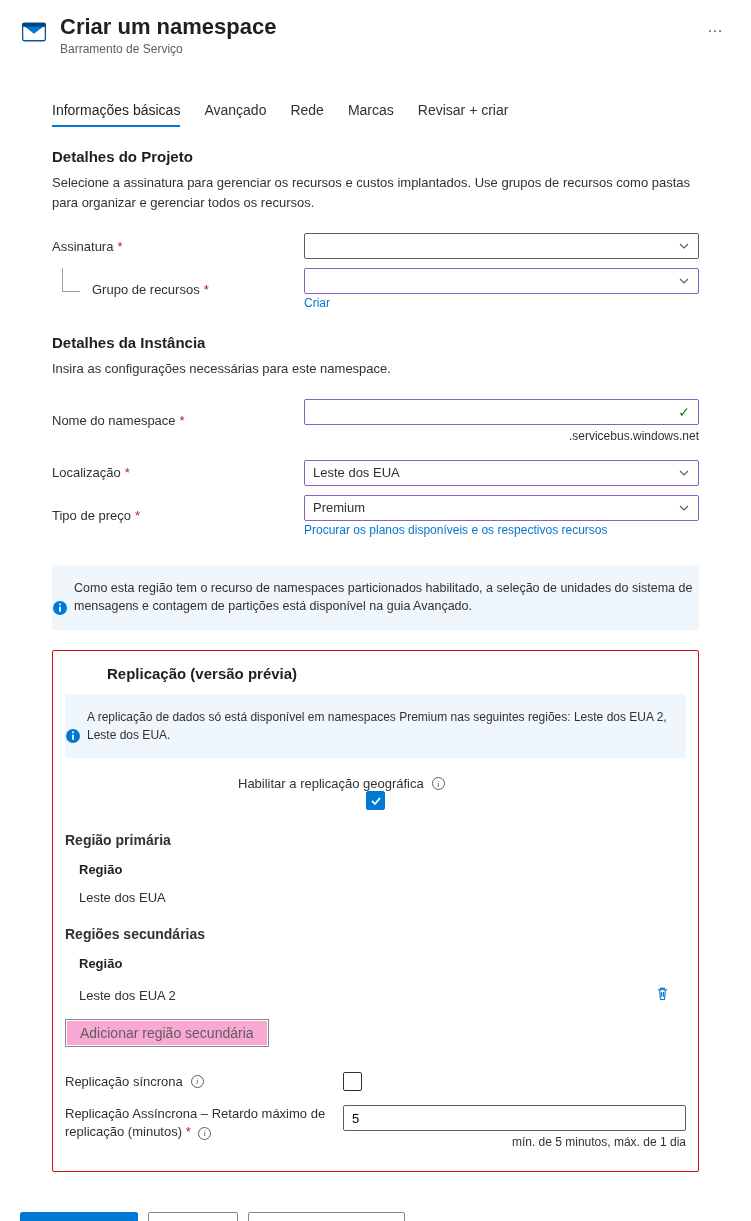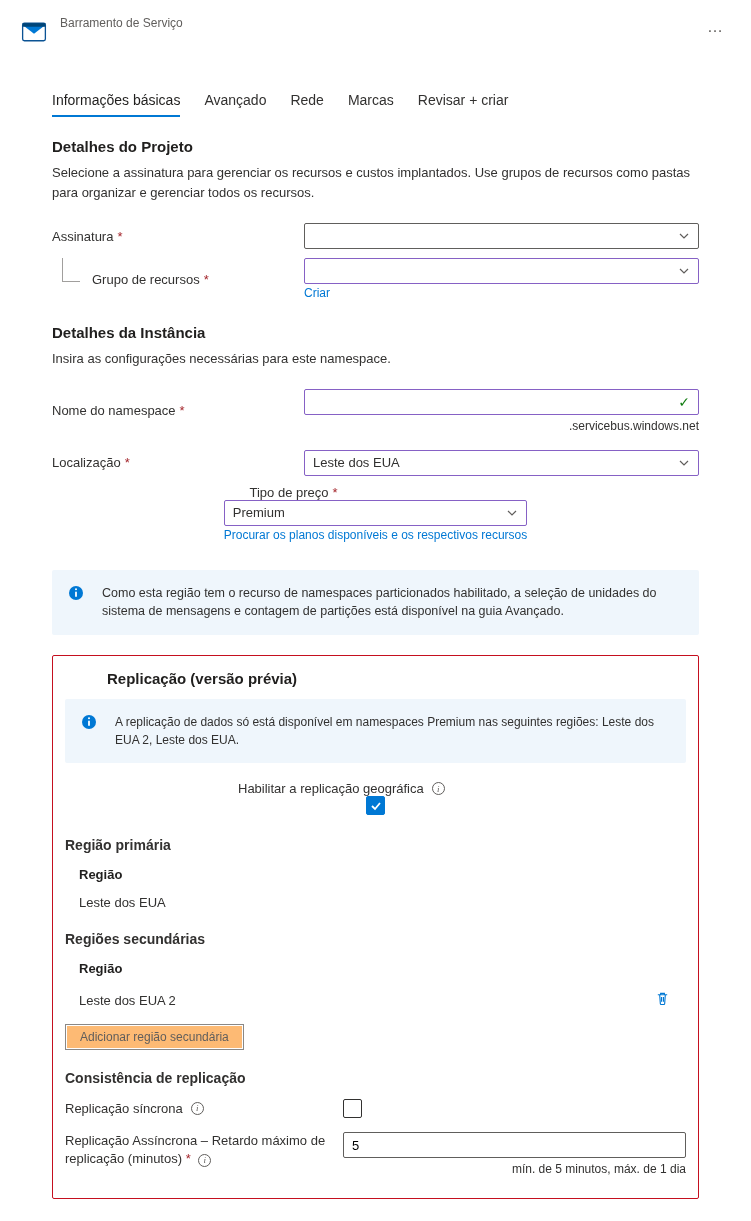--- a/index.html
+++ b/index.html
@@ -157,24 +157,24 @@
     position: absolute;
     right: 8px;
     top: 50%;
     transform: translateY(-50%);
     color: #107c10;
     font-size: 14px;
   }
   .info-box {
     background: #eff6fc;
     border-radius: 2px;
-    padding: 14px 16px;
-    display: flex;
-    gap: 18px;
-    align-items: flex-start;
+    padding: 14px 0;
+    display: flex;
+    gap: 6px;
+    align-items: flex-end;
     margin-top: 28px;
     margin-bottom: 20px;
     font-size: 12.5px;
     line-height: 1.5;
     color: #323130;
   }
   .info-icon-svg {
     width: 16px;
     height: 16px;
     flex-shrink: 0;
@@ -231,25 +231,25 @@
     font-size: 13px;
     color: #323130;
   }
   .delete-icon {
     color: #0078d4;
     cursor: pointer;
     font-size: 15px;
     padding: 2px;
   }
   .add-btn {
-    background: #fdba74;
+    background: #f9a8d4;
     border: 1px solid #8a8886;
     box-shadow: inset 0 0 0 1px #fff;
     padding: 5px 14px;
-    font-size: 12px;
+    font-size: 14px;
     color: #605e5c;
     cursor: pointer;
     margin: 6px 0 20px 0;
   }
   .info-circle {
     width: 13px;
     height: 13px;
     border: 1px solid #605e5c;
     border-radius: 50%;
     display: inline-flex;
@@ -309,20 +309,21 @@
 </head>
 <body>
 
 <div class="header">
   <svg class="header-icon" viewBox="0 0 32 32">
     <rect x="3" y="6" width="26" height="20" rx="2" fill="#fff" stroke="#0b5394" stroke-width="1.5"></rect>
     <polygon points="3,8 16,18 29,8" fill="#0078d4"></polygon>
     <rect x="3" y="6" width="26" height="4" fill="#004578"></rect>
   </svg>
   <div class="header-titles">
+    <div class="header-title">Criar um namespace</div>
     <div class="header-sub">Barramento de Serviço</div>
   </div>
   <div class="header-more">…</div>
 </div>
 
 <div class="content">
 
   <div class="tabs">
     <div class="tab active">Informações básicas</div>
     <div class="tab">Avançado</div>
@@ -392,21 +393,21 @@
     <div class="form-ctrl">
       <div class="dropdown purple">
         <span>Leste dos EUA</span>
         <svg class="chevron-down" viewBox="0 0 12 12">
             <path d="M2 4 L6 8 L10 4" stroke="#605e5c" stroke-width="1.2" fill="none"></path>
           </svg>
       </div>
     </div>
   </div>
 
-  <div class="form-row" style="flex-direction:column;">
+  <div class="form-row" style="">
     <div class="form-label">
       <span>Tipo de preço</span>
         <span class="req">*</span>
     </div>
     <div class="form-ctrl">
       <div class="dropdown purple">
         <span>Premium</span>
         <svg class="chevron-down" viewBox="0 0 12 12">
             <path d="M2 4 L6 8 L10 4" stroke="#605e5c" stroke-width="1.2" fill="none"></path>
           </svg>
@@ -461,21 +462,20 @@
       <span>Leste dos EUA 2</span>
       <span class="delete-icon">
         <svg width="15" height="15" viewBox="0 0 16 16">
             <path d="M3 4h10M6 4V2.5h4V4M5 4l.7 9.5c0 .5.4.9.9.9h2.8c.5 0 .9-.4.9-.9L11 4" stroke="#0078d4" stroke-width="1.2" fill="none"></path>
             <path d="M7 6.5v5M9 6.5v5" stroke="#0078d4" stroke-width="1.2"></path>
           </svg>
       </span>
     </div>
     <button class="add-btn">Adicionar região secundária</button>
 
-    <div class="sub-h">Consistência de replicação</div>
     <div class="form-row">
       <div class="form-label" style="width:278px;">
         <span>Replicação síncrona</span>
         <span class="info-circle">i</span>
       </div>
       <div class="cb unchecked"></div>
     </div>
 
     <div class="form-row" style="align-items:flex-start; margin-top:10px;">
       <div class="multi-label">

